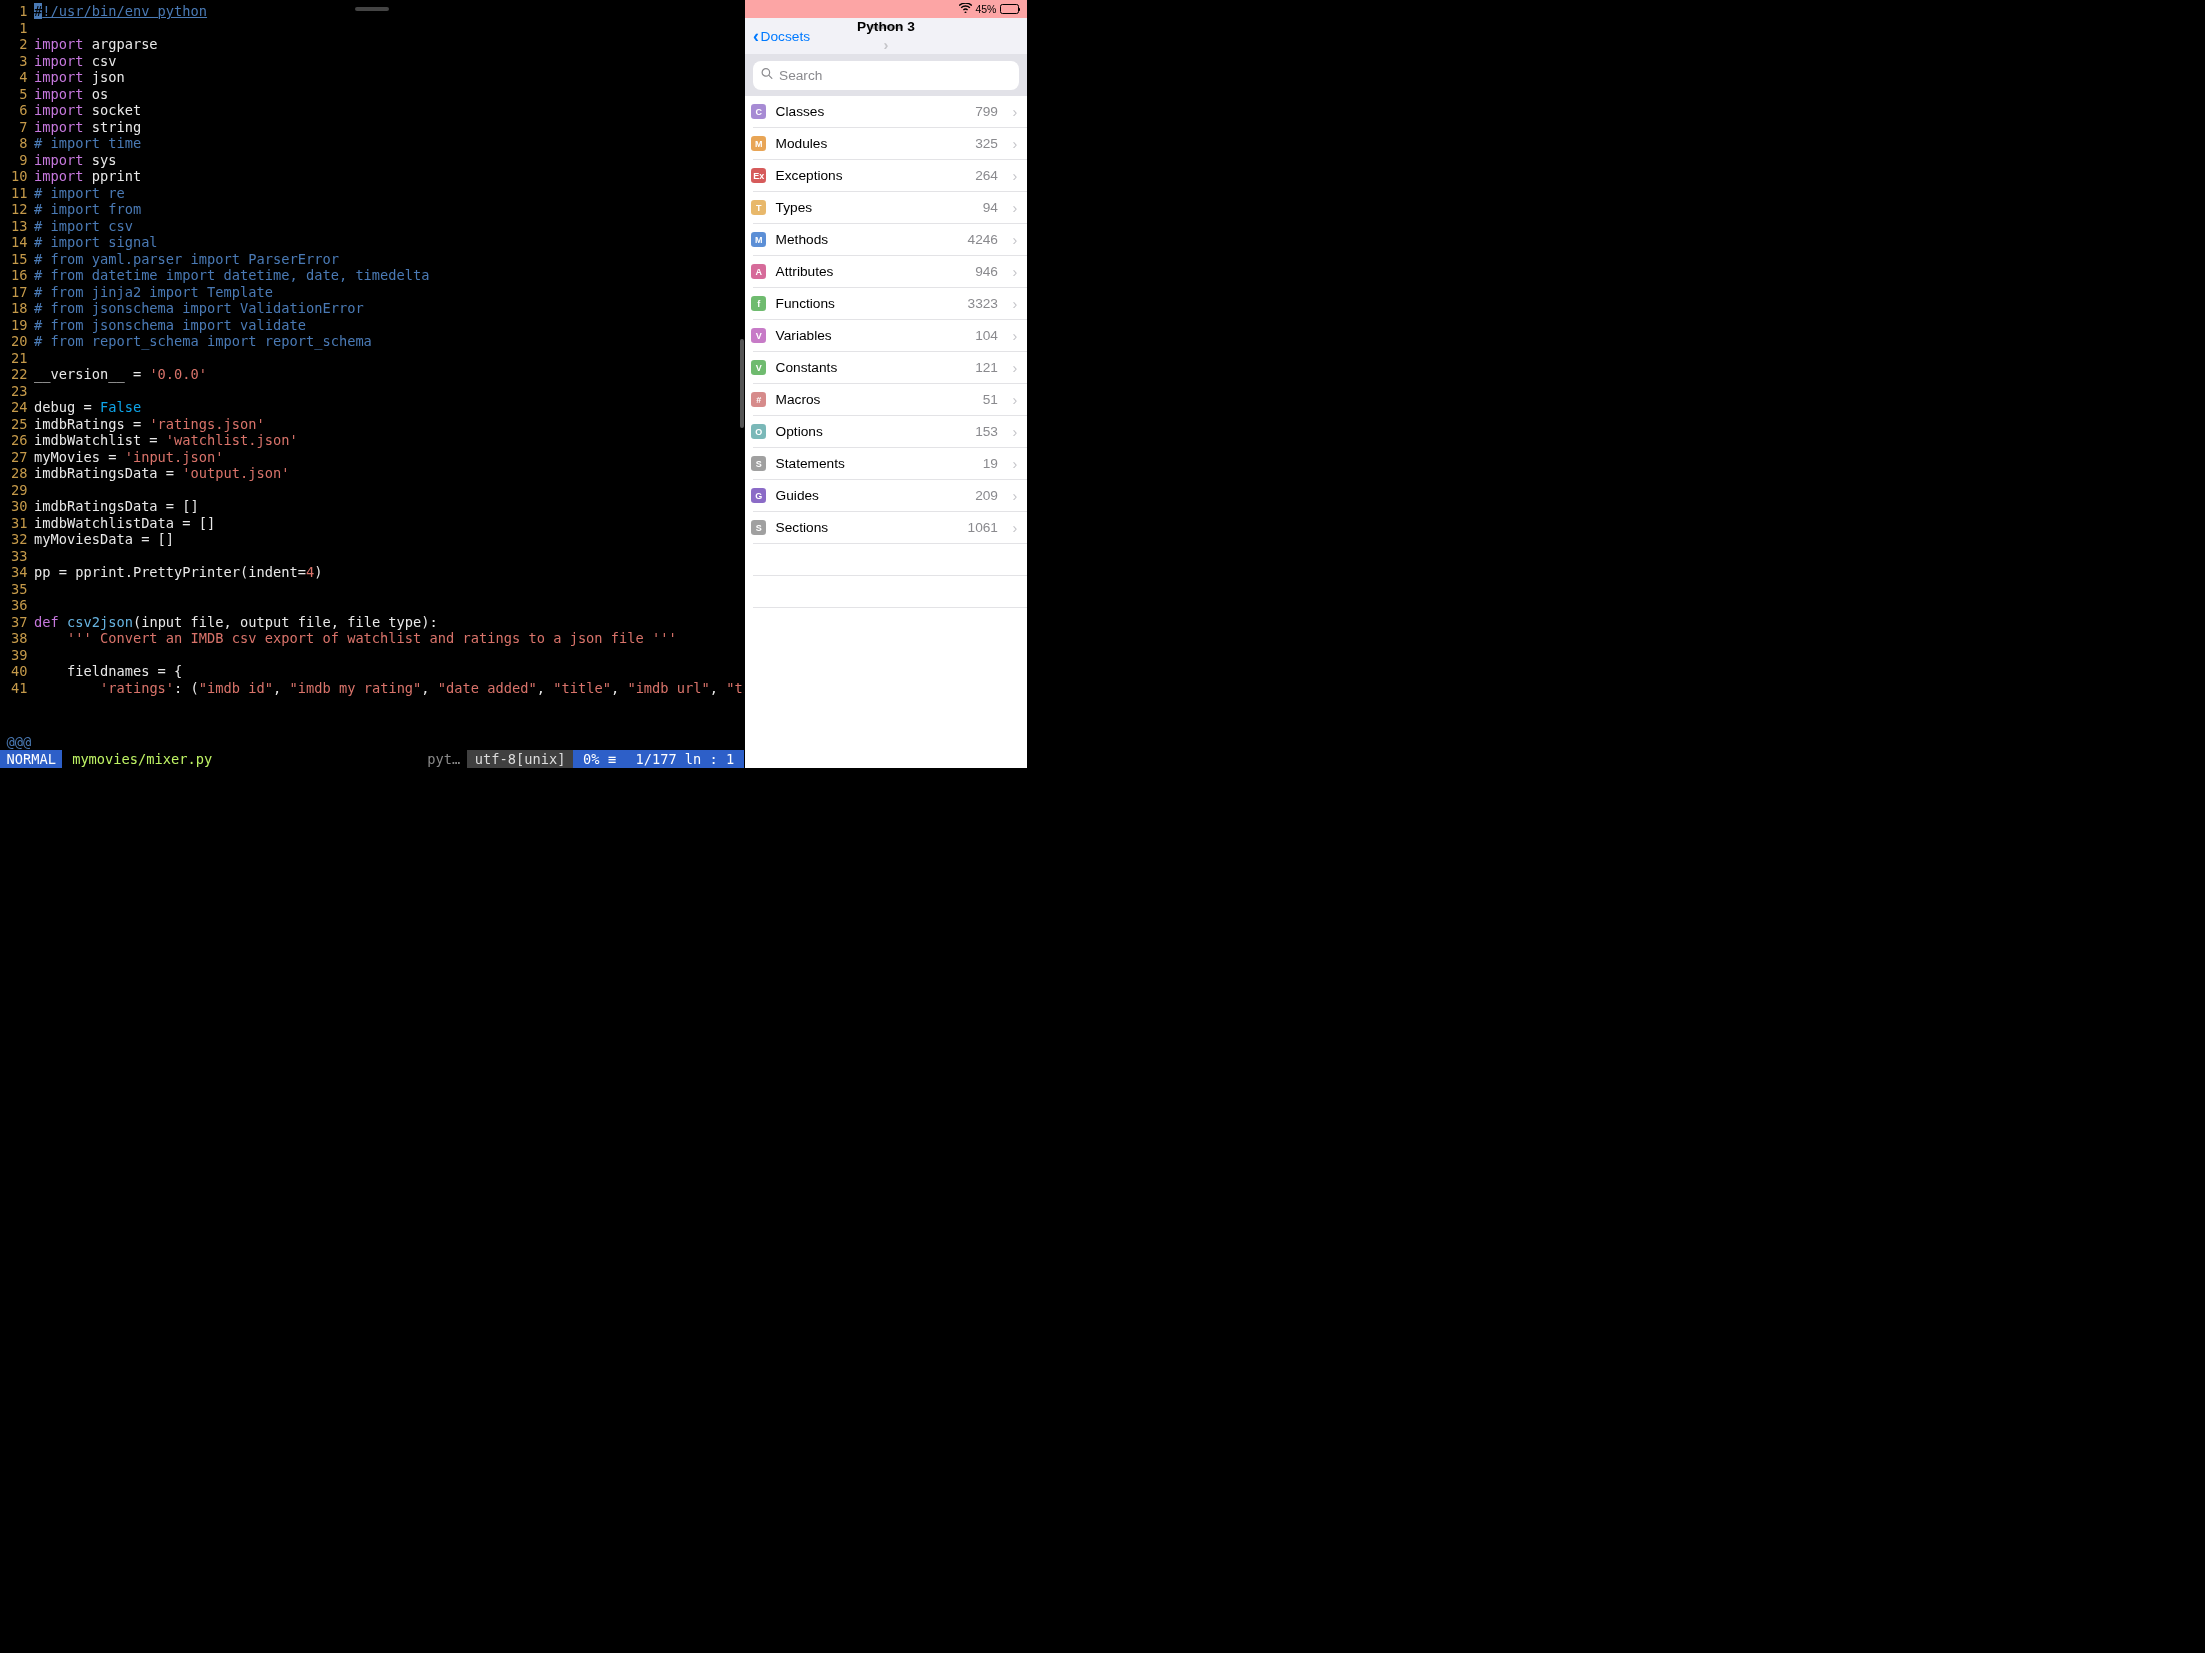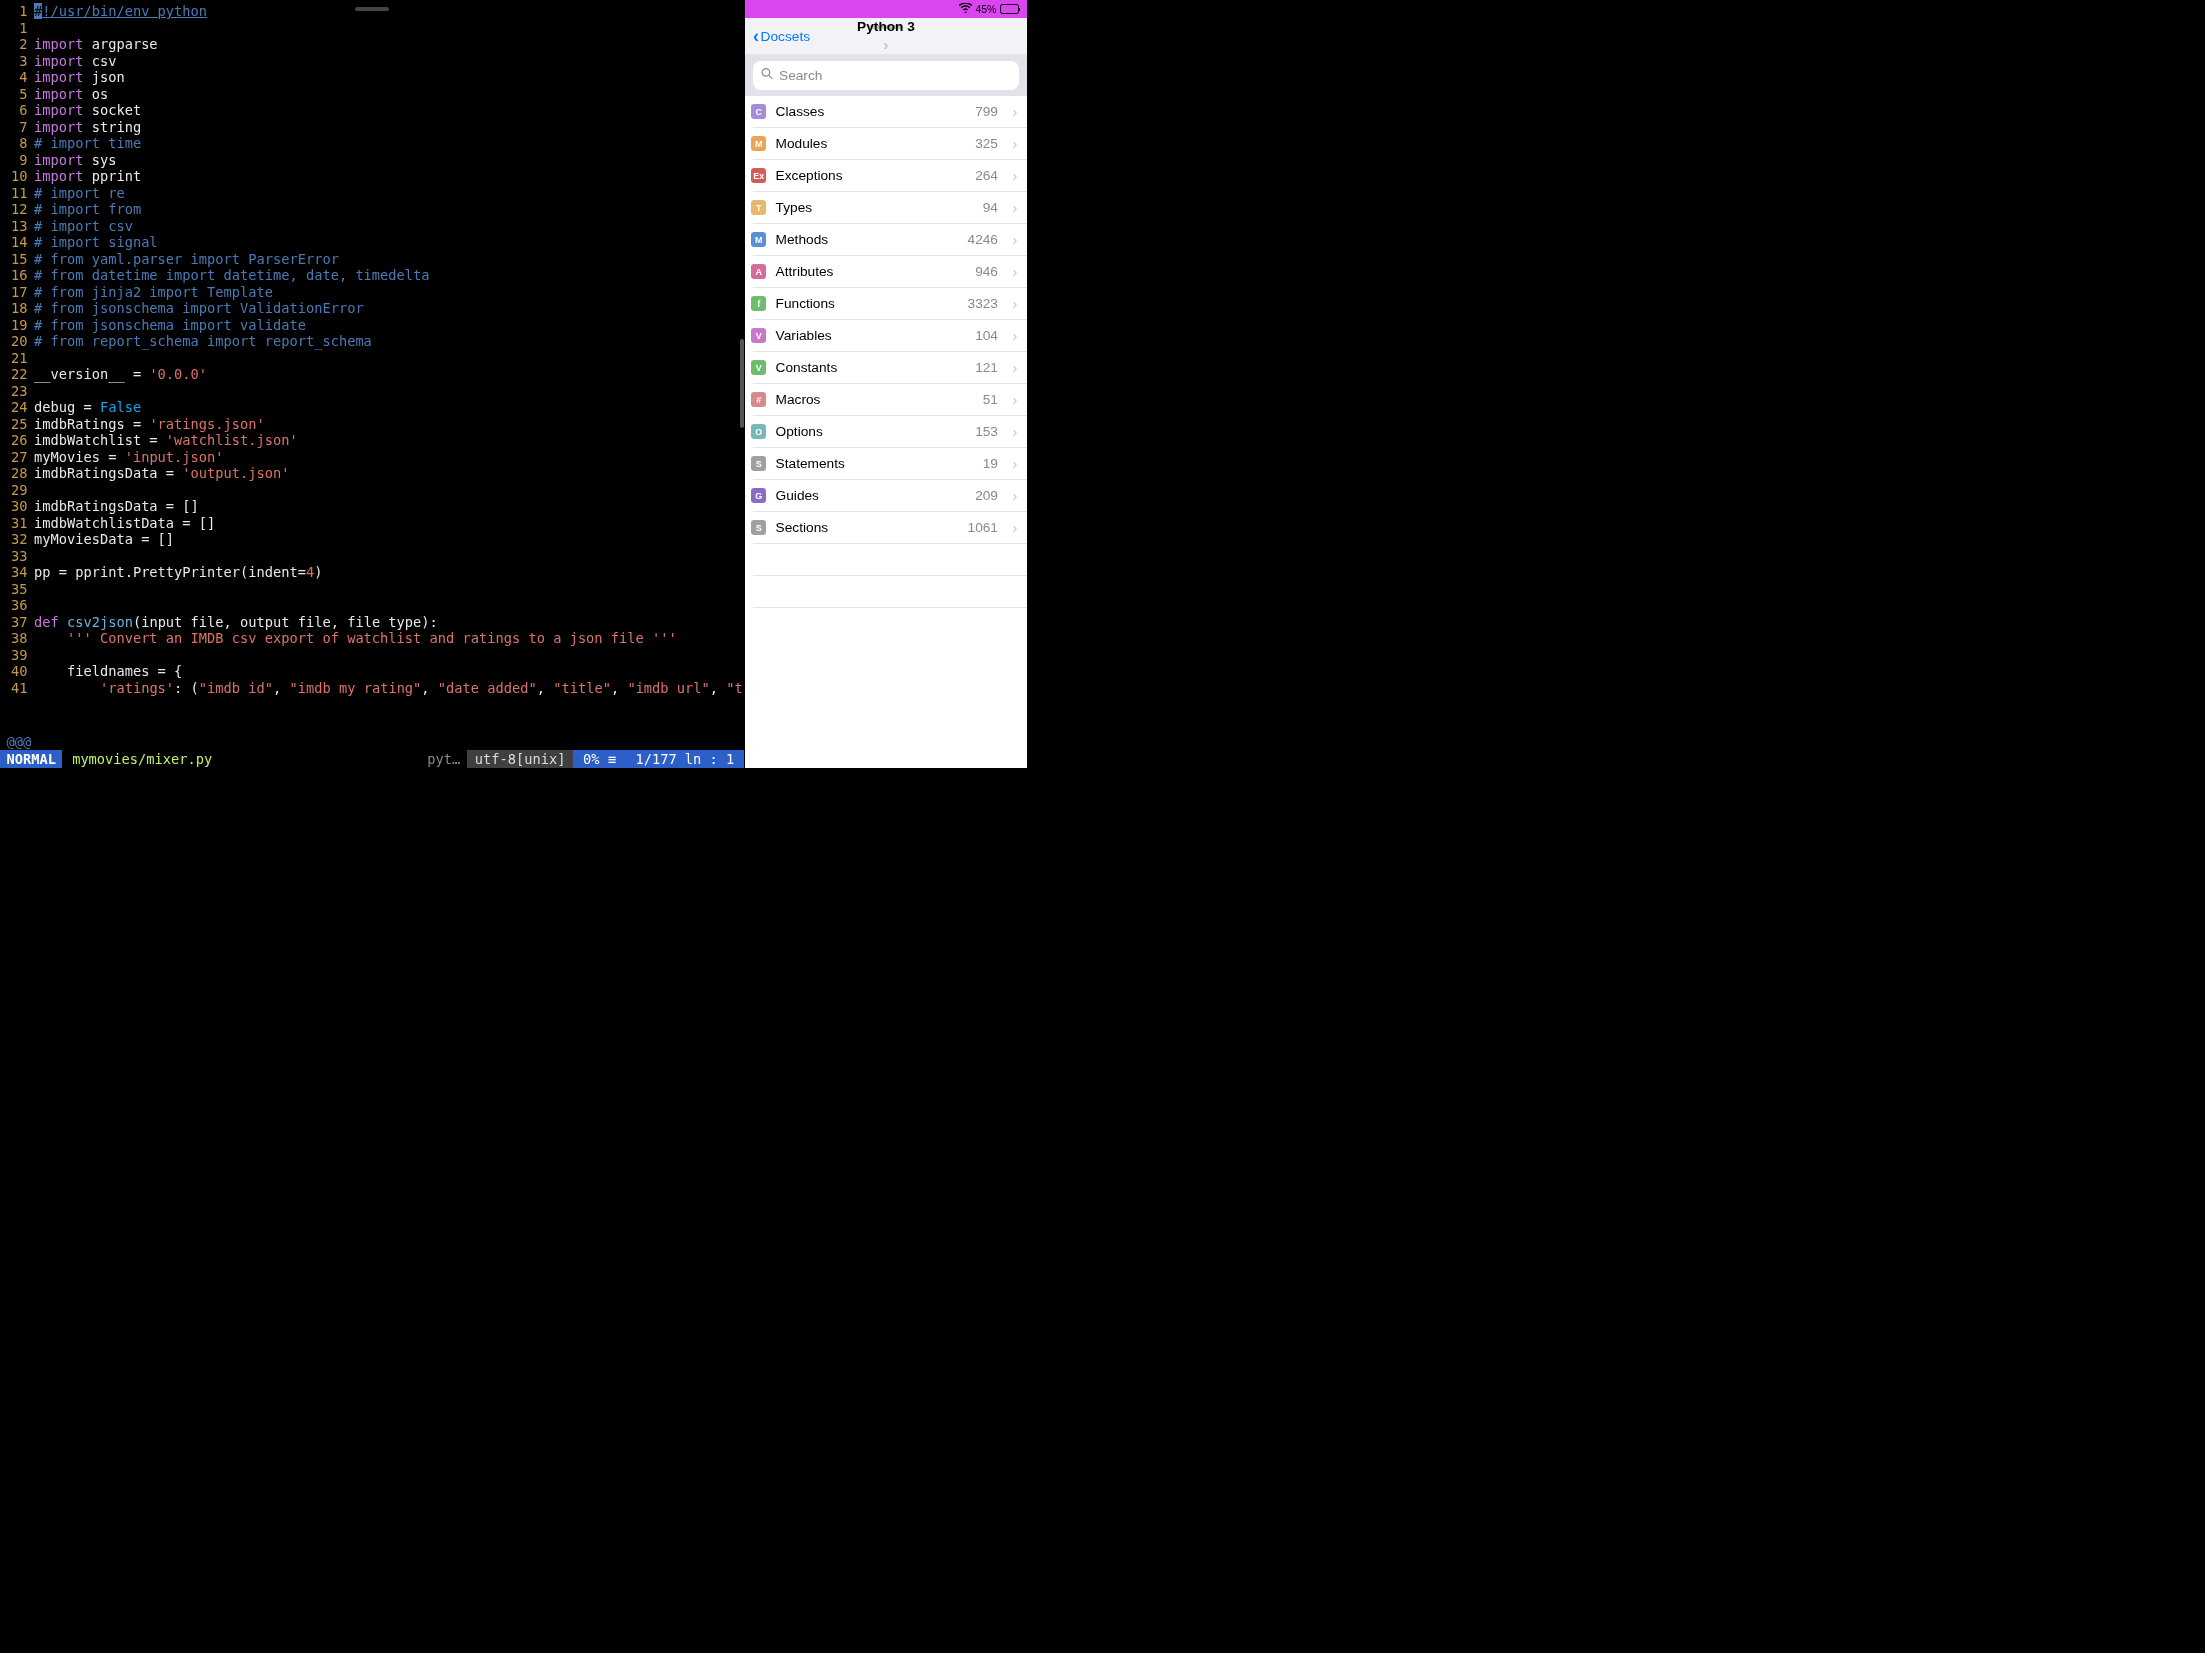--- a/index.html
+++ b/index.html
@@ -73,41 +73,41 @@
 
 .statusline {
   display: flex;
   font-family: Menlo, Consolas, monospace;
   font-size: 13.7px;
   height: 18px;
   line-height: 18px;
   background: #000;
   color: #888;
 }
-.sl-mode { background: #2d5fc8; color: #fff; font-weight: bold; padding: 0 6.5px; }
+.sl-mode { background: #2d5fc8; color: #fff; font-weight: normal; padding: 0 6.5px; }
 .sl-file { padding: 0 9.7px; color: #bef264; }
 .sl-spacer { flex: 1; }
 .sl-ft { color: #888; padding: 0 6.5px; }
 .sl-enc { background: #404040; color: #ddd; padding: 0 8px; }
 .sl-pos { background: #2d5fc8; color: #fff; padding: 0 9.7px; }
 .sl-pos2 { background: #2d5fc8; color: #fff; padding: 0 9.7px; }
 
 
 .scroll-ind {
   position: absolute;
   right: 0; top: 339px;
   width: 4px; height: 89px;
   background: #555; border-radius: 2.4px;
 }
 
 
 .docset-pane {
   width: 283px;
   height: 100%;
-  background: #d946ef;
+  background: #fca5a5;
   display: flex;
   flex-direction: column;
   border-left: 0.8px solid #000;
 }
 .status-bar {
   height: 18px;
   display: flex;
   justify-content: flex-end;
   align-items: center;
   padding: 0 8px;

